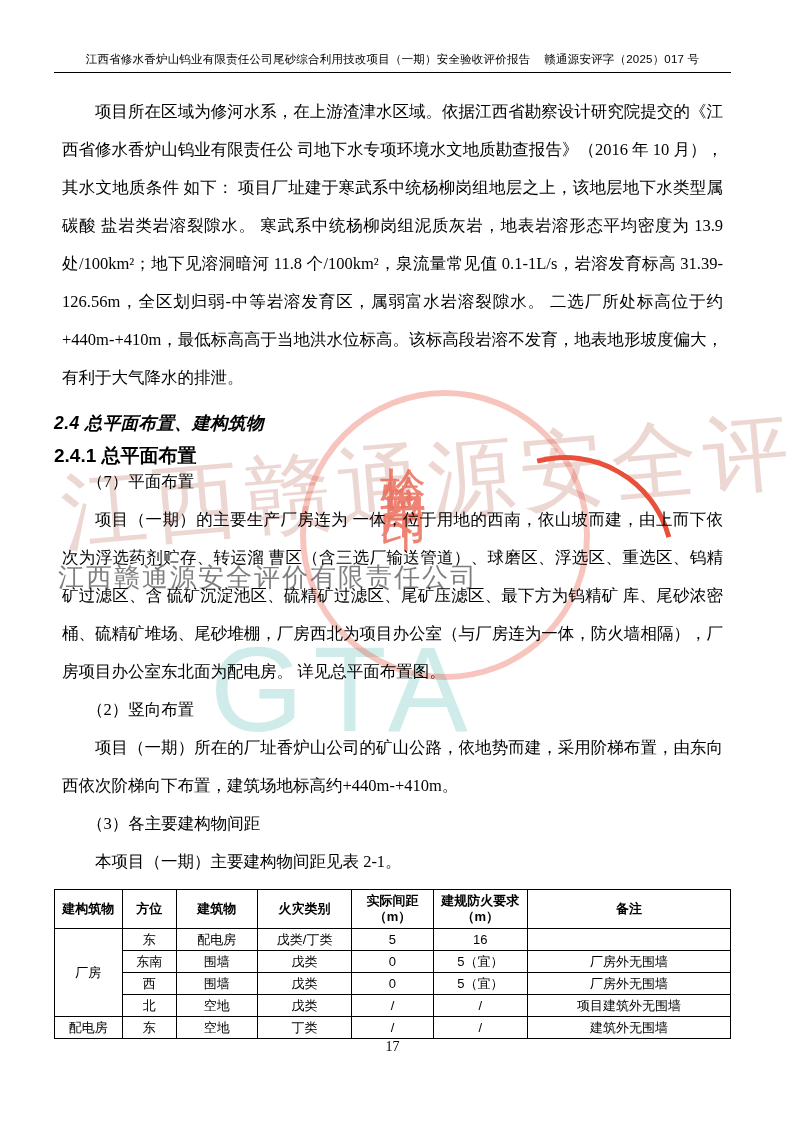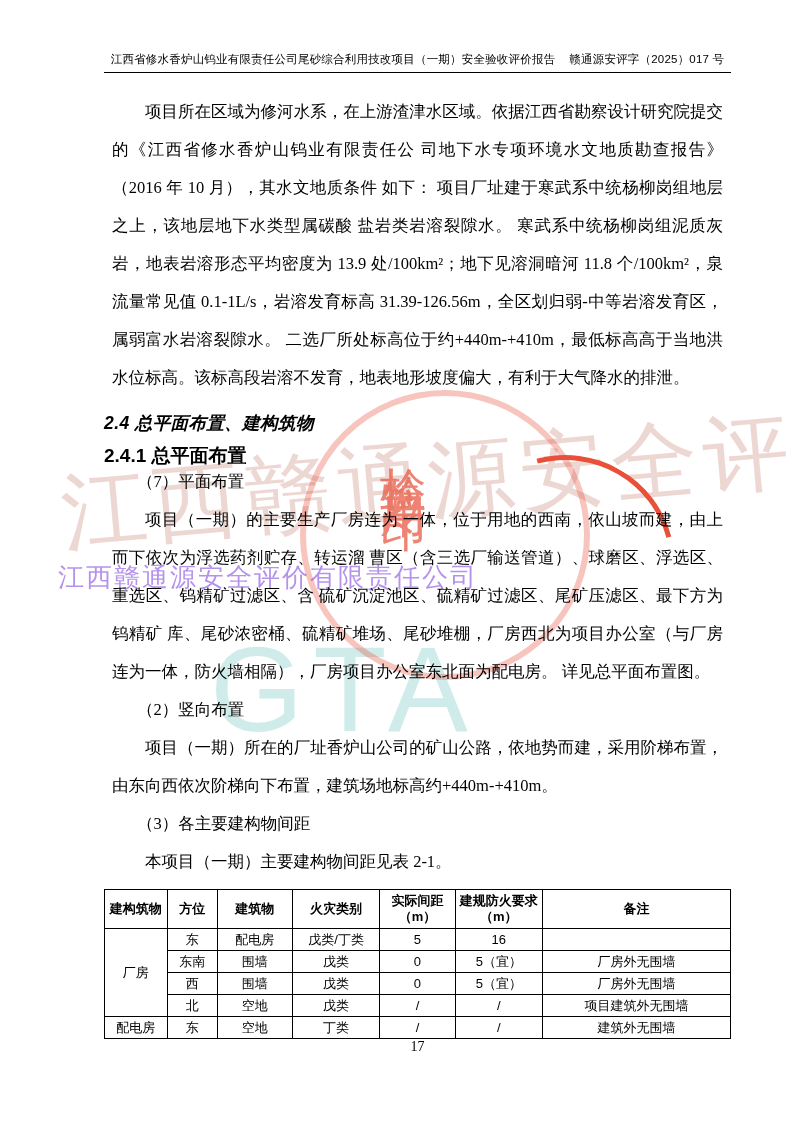--- a/index.html
+++ b/index.html
@@ -15,21 +15,21 @@
     position: relative;
     width: 793px;
     height: 1122px;
     background: #fff;
     overflow: hidden;
     box-sizing: border-box;
   }
   .content {
     position: relative;
     z-index: 3;
-    padding: 52px 62px 0 104px;
+    padding: 52px 62px 0 54px;
   }
   
   .doc-header {
     font-size: 11.5px;
     letter-spacing: 0.2px;
     text-align: center;
     white-space: nowrap;
     padding-bottom: 5px;
     border-bottom: 1.2px solid #000;
     font-family: "Liberation Sans", sans-serif;
@@ -133,21 +133,21 @@
     font-family: "Liberation Sans", sans-serif;
     letter-spacing: 6px;
     white-space: nowrap;
     transform: rotate(-5deg);
   }
   .wm-text-small {
     position: absolute;
     left: 58px;
     top: 560px;
     font-size: 26px;
-    color: #6d28d9;
+    color: #000000;
     opacity: 0.5;
     font-family: "Liberation Sans", sans-serif;
     letter-spacing: 2px;
     white-space: nowrap;
   }
   .wm-letters {
     position: absolute;
     left: 210px;
     top: 620px;
     font-size: 120px;

